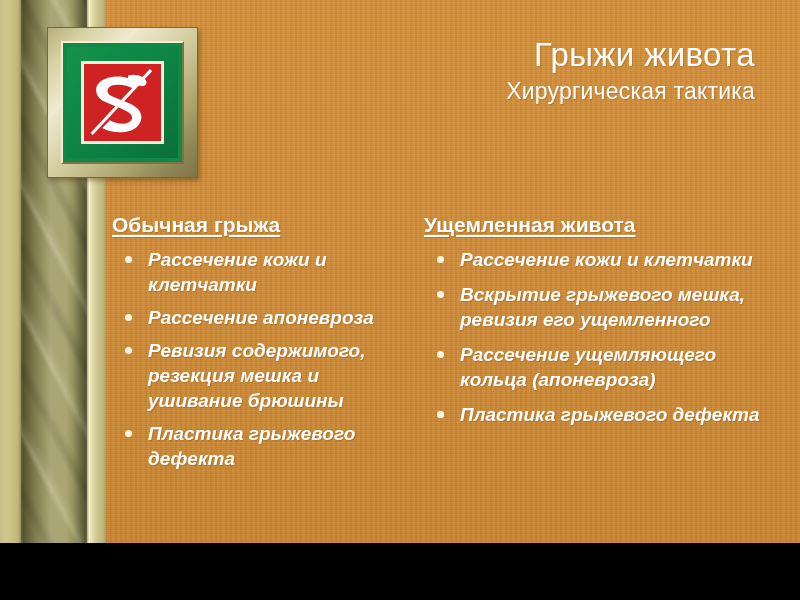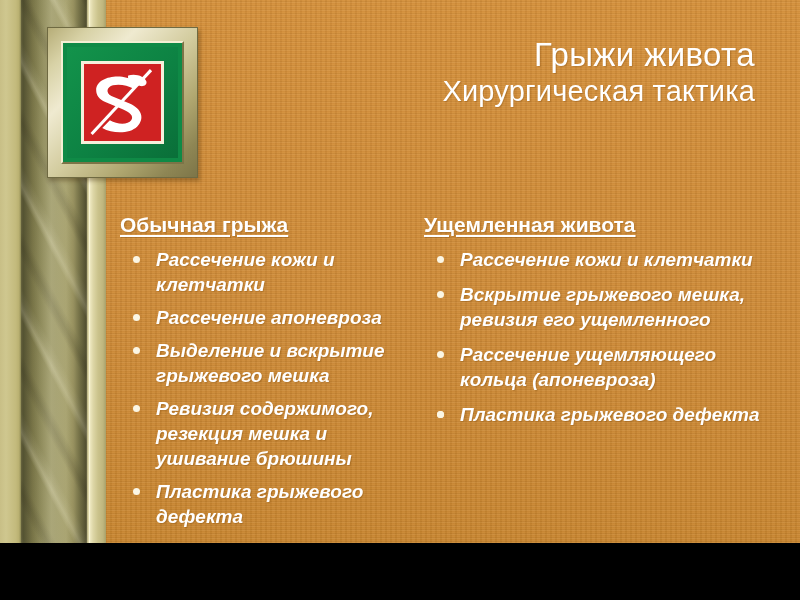--- a/index.html
+++ b/index.html
@@ -164,36 +164,36 @@
   }
   .title-main {
     font-size: 33px;
     line-height: 38px;
     font-weight: 400;
     letter-spacing: 0.4px;
     white-space: nowrap;
     text-shadow: 1px 1px 1px rgba(120,70,10,0.28);
   }
   .title-sub {
-    font-size: 29px;
+    font-size: 23px;
     line-height: 34px;
     font-weight: 400;
     letter-spacing: 0.2px;
     white-space: nowrap;
     text-shadow: 1px 1px 1px rgba(120,70,10,0.28);
     margin-left: 44px;
   }
 
   
   .col {
     position: absolute;
     top: 212px;
     color: #ffffff;
   }
-  .col-left  { left: 120px; width: 300px; }
+  .col-left  { left: 112px; width: 300px; }
   .col-right { left: 424px; width: 350px; }
 
   .col-head {
     font-size: 21px;
     font-weight: bold;
     line-height: 26px;
     text-decoration: underline;
     text-underline-offset: 3px;
     margin-bottom: 9px;
     white-space: nowrap;
@@ -282,24 +282,20 @@
       <li>
         <span class="dot"></span>
         <span>Рассечение кожи и клетчатки</span>
       </li>
       <li>
         <span class="dot"></span>
         <span>Рассечение апоневроза</span>
       </li>
       <li>
         <span class="dot"></span>
-        <span>Выделение и вскрытие грыжевого мешка</span>
-      </li>
-      <li>
-        <span class="dot"></span>
         <span>Ревизия содержимого, резекция мешка и ушивание брюшины</span>
       </li>
       <li>
         <span class="dot"></span>
         <span>Пластика грыжевого дефекта</span>
       </li>
     </ul>
   </div>
 
   <div class="col col-right">

